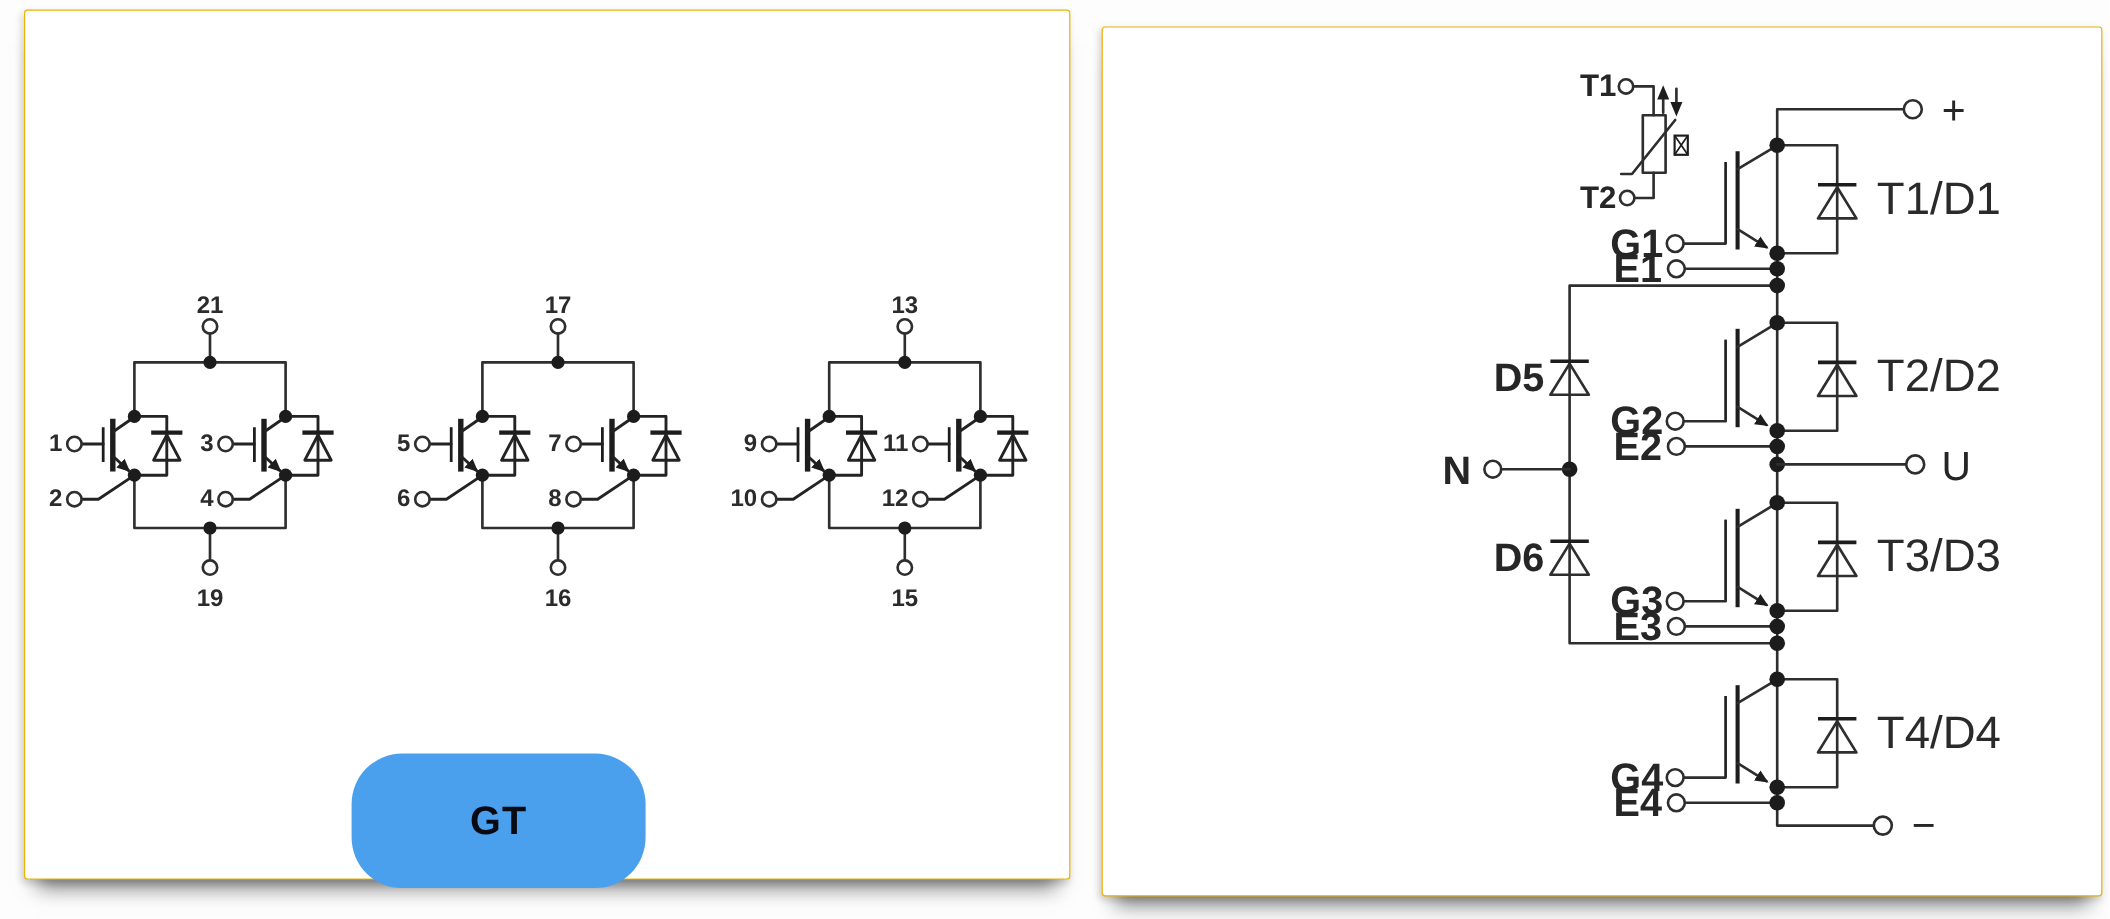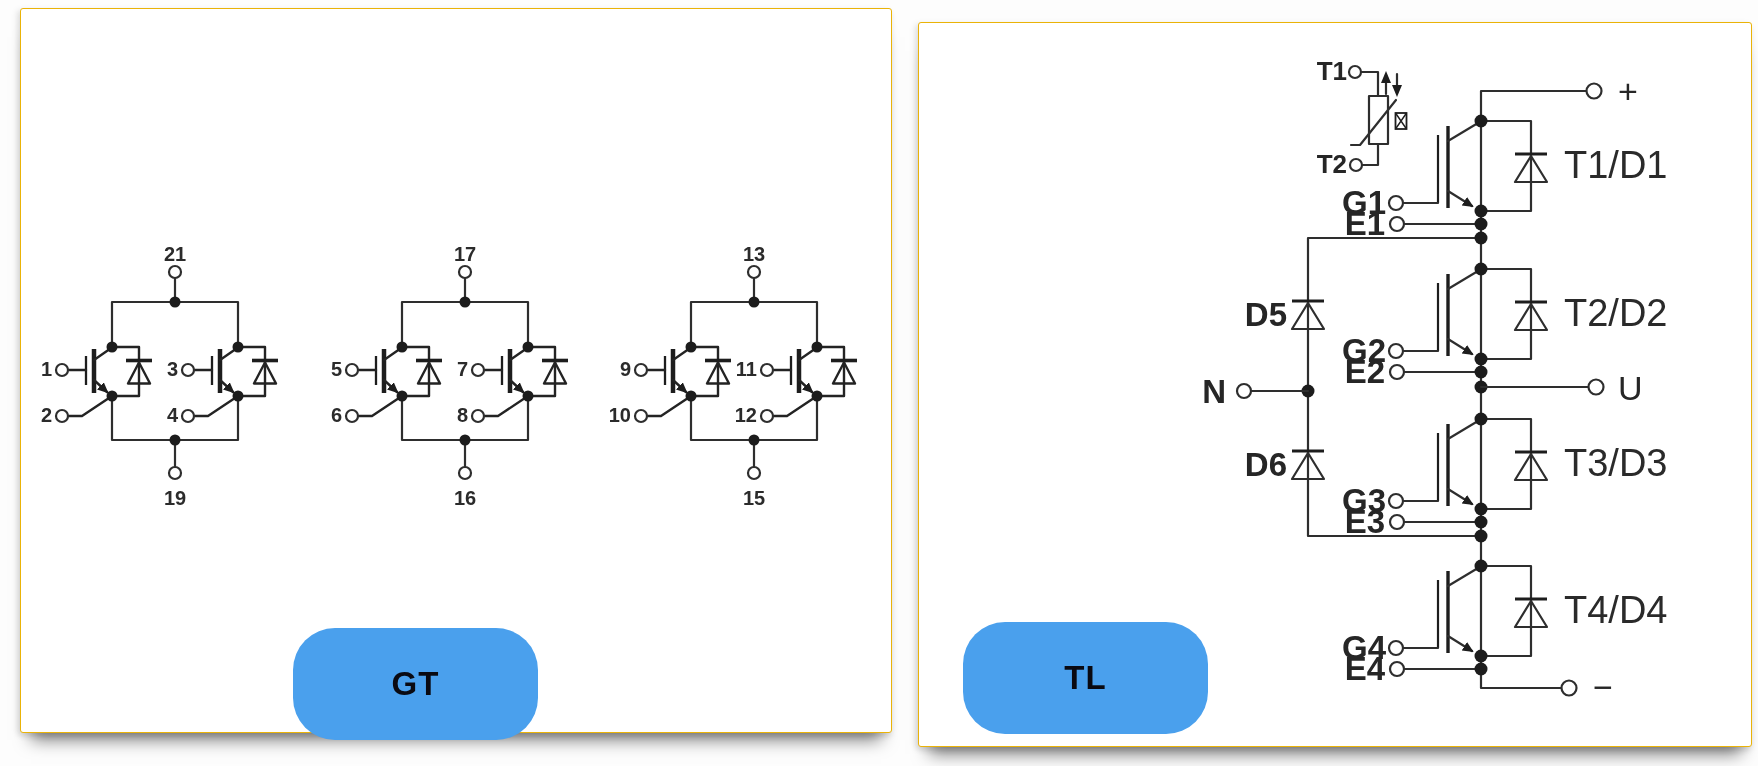--- a/index.html
+++ b/index.html
@@ -222,16 +222,15 @@
         <text class="lblge" x="466" y="510" text-anchor="end">E3</text>
         <text class="lbltd" x="645" y="453">T3/D3</text>
       </g>
       <g>
         <use href="#cellR" x="562" y="543"></use>
         <text class="lblge" x="467" y="636" text-anchor="end">G4</text>
         <text class="lblge" x="466" y="657" text-anchor="end">E4</text>
         <text class="lbltd" x="645" y="600">T4/D4</text>
       </g>
     </svg>
-    <div class="btn btn-tl">TL</div>
   </div>
 
 </div>
 
 </body></html>

